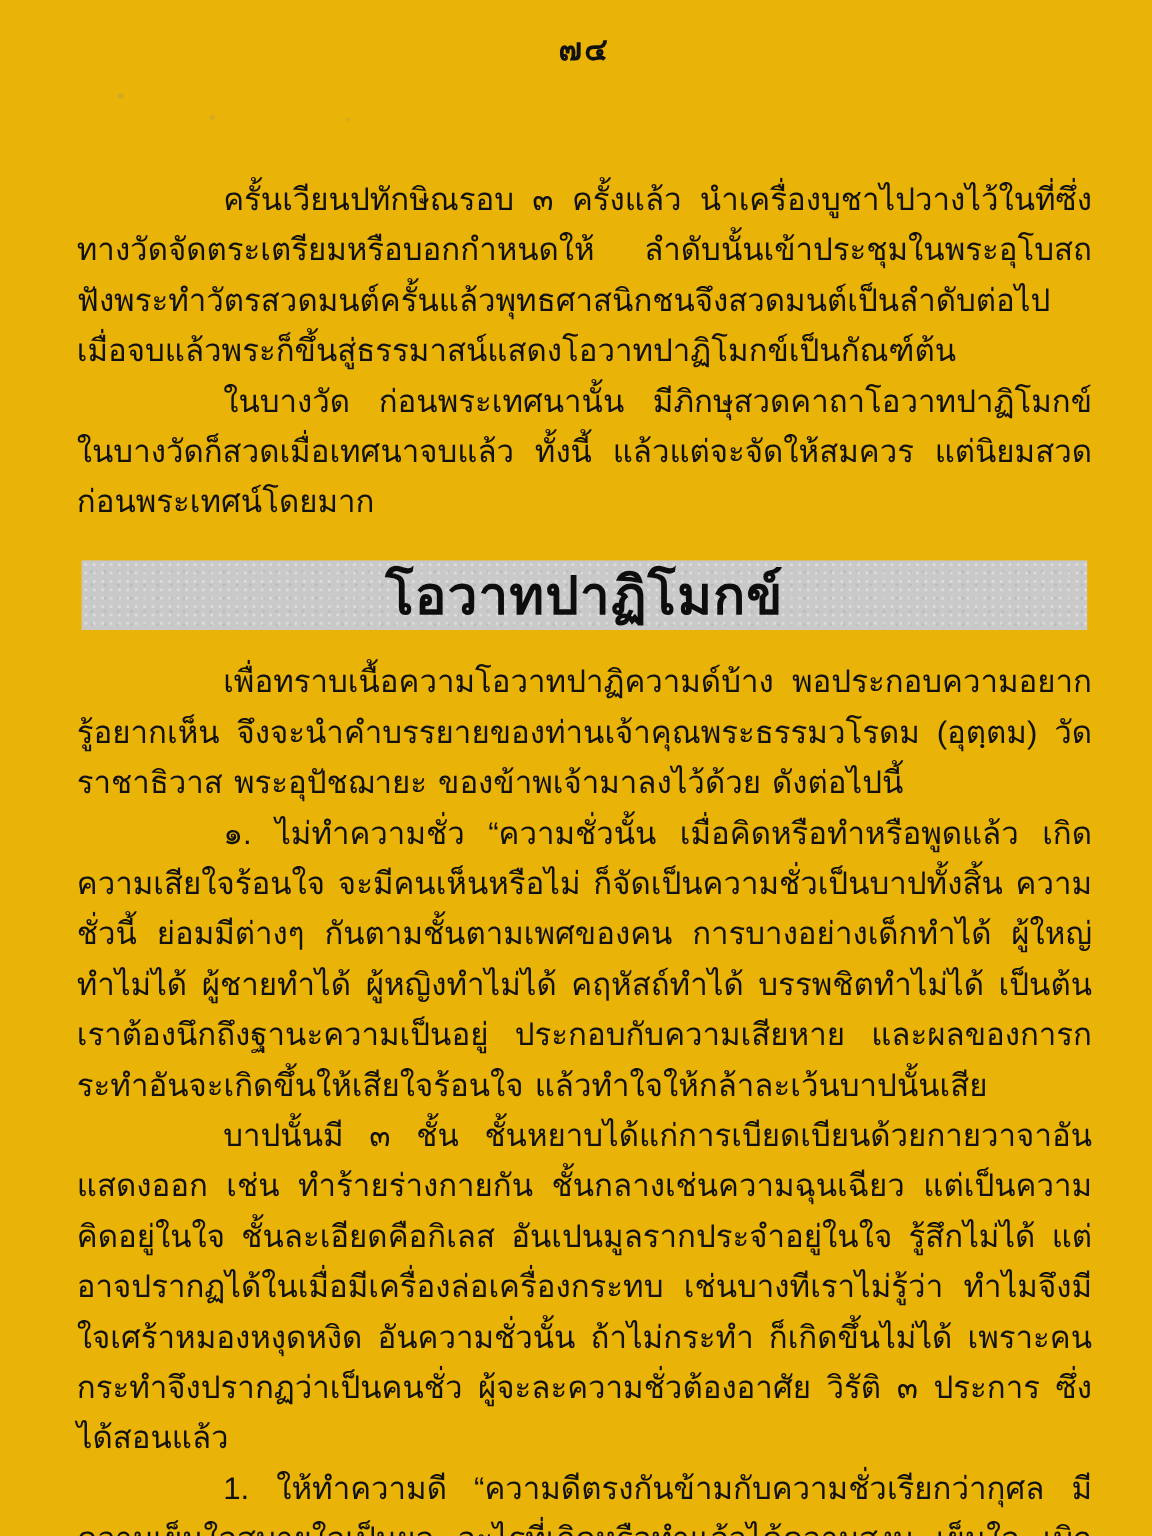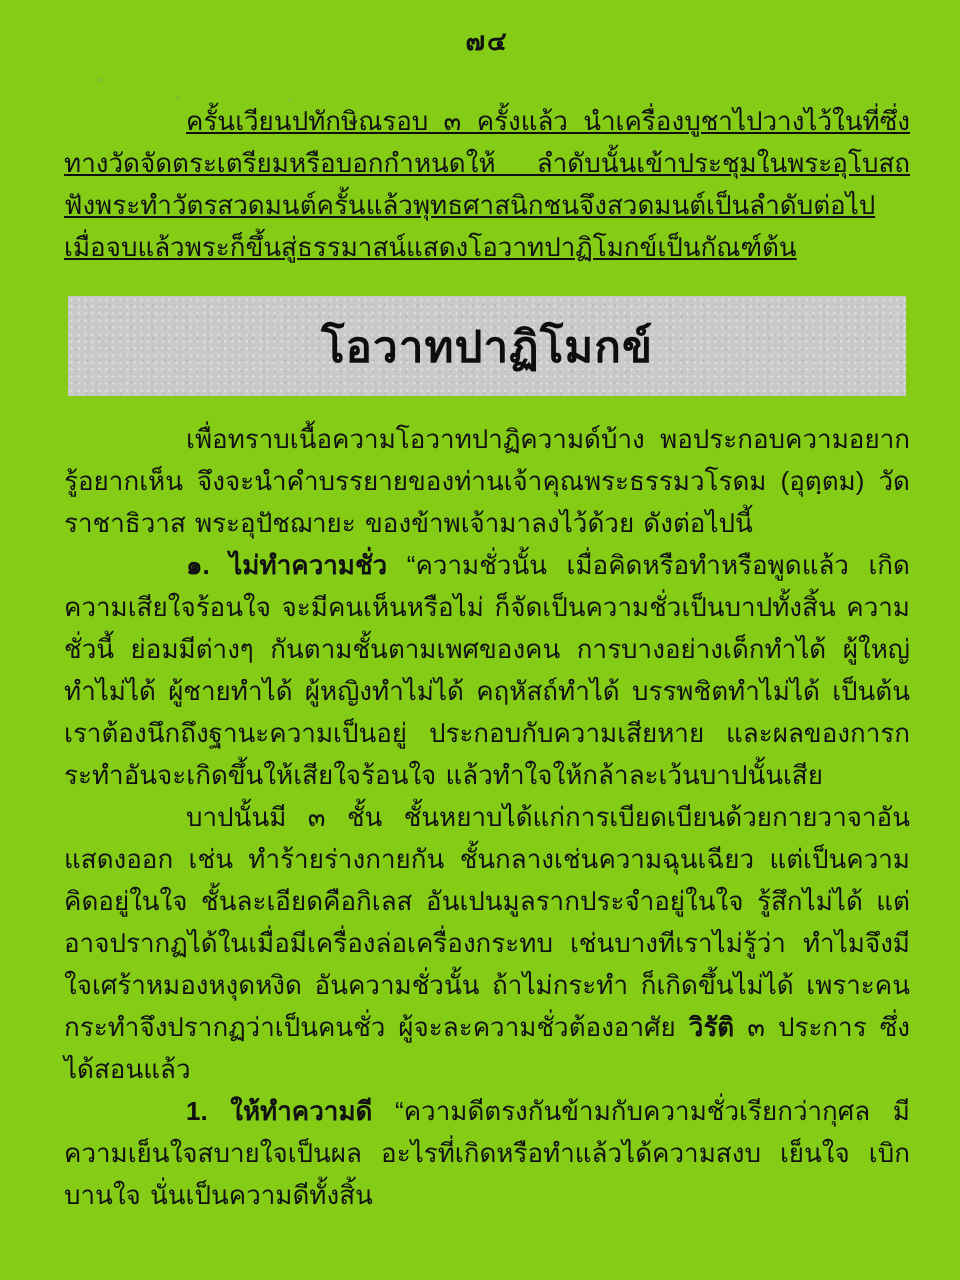--- a/index.html
+++ b/index.html
@@ -13,47 +13,46 @@
     font-family: "Liberation Sans", "DejaVu Sans", sans-serif;
     color: #111111;
     position: relative;
     overflow: hidden;
   }
   .sheet {
     box-sizing: border-box;
     width: 960px;
     height: 1280px;
     padding: 16px 50px 0 64px;
-    background: #84cc16;
+    background: #eab308;
   }
   .page-number {
     text-align: center;
     font-size: 26px;
     font-weight: bold;
     letter-spacing: 2px;
     margin: 4px 0 0 0;
   }
   p.para {
     margin: 0;
     font-size: 26px;
     line-height: 42px;
     text-align: justify;
     text-indent: 122px;
     word-spacing: 2px;
   }
   p.first-para {
-    margin-top: 39px;
-    text-decoration: underline;
+    margin-top: 84px;
   }
   .lead-bold {
-    font-weight: bold;
+    font-weight: normal;
   }
   .heading-bar {
     margin: 28px 4px 22px 4px;
-    height: 100px;
+    height: 58px;
     background-color: #c9c9c9;
     background-image:
       radial-gradient(rgba(255,255,255,0.35) 1px, transparent 1.6px),
       radial-gradient(rgba(90,90,90,0.12) 1px, transparent 1.6px);
     background-size: 7px 7px, 11px 11px;
     background-position: 0 0, 3px 4px;
     display: flex;
     align-items: center;
     justify-content: center;
   }
@@ -79,20 +78,21 @@
 <div class="sheet">
 
   <div class="speck s1"></div>
   <div class="speck s2"></div>
   <div class="speck s3"></div>
 
   <div class="page-number">๗๔</div>
 
   <p class="para first-para">ครั้นเวียนปทักษิณรอบ ๓ ครั้งแล้ว นำเครื่องบูชาไปวางไว้ในที่ซึ่งทางวัดจัดตระเตรียมหรือบอกกำหนดให้ ลำดับนั้นเข้าประชุมในพระอุโบสถ ฟังพระทำวัตรสวดมนต์ครั้นแล้วพุทธศาสนิกชนจึงสวดมนต์เป็นลำดับต่อไป เมื่อจบแล้วพระก็ขึ้นสู่ธรรมาสน์แสดงโอวาทปาฏิโมกข์เป็นกัณฑ์ต้น</p>
 
+  <p class="para">ในบางวัด ก่อนพระเทศนานั้น มีภิกษุสวดคาถาโอวาทปาฏิโมกข์ ในบางวัดก็สวดเมื่อเทศนาจบแล้ว ทั้งนี้ แล้วแต่จะจัดให้สมควร แต่นิยมสวดก่อนพระเทศน์โดยมาก</p>
 
   <div class="heading-bar">
     <h1>โอวาทปาฏิโมกข์</h1>
   </div>
 
   <p class="para">เพื่อทราบเนื้อความโอวาทปาฏิความด์บ้าง พอประกอบความอยากรู้อยากเห็น จึงจะนำคำบรรยายของท่านเจ้าคุณพระธรรมวโรดม (อุตฺตม) วัดราชาธิวาส พระอุปัชฌายะ ของข้าพเจ้ามาลงไว้ด้วย ดังต่อไปนี้</p>
 
   <p class="para"><span class="lead-bold">๑. ไม่ทำความชั่ว</span> <span>“ความชั่วนั้น เมื่อคิดหรือทำหรือพูดแล้ว เกิดความเสียใจร้อนใจ จะมีคนเห็นหรือไม่ ก็จัดเป็นความชั่วเป็นบาปทั้งสิ้น ความชั่วนี้ ย่อมมีต่างๆ กันตามชั้นตามเพศของคน การบางอย่างเด็กทำได้ ผู้ใหญ่ทำไม่ได้ ผู้ชายทำได้ ผู้หญิงทำไม่ได้ คฤหัสถ์ทำได้ บรรพชิตทำไม่ได้ เป็นต้น เราต้องนึกถึงฐานะความเป็นอยู่ ประกอบกับความเสียหาย และผลของการกระทำอันจะเกิดขึ้นให้เสียใจร้อนใจ แล้วทำใจให้กล้าละเว้นบาปนั้นเสีย</span></p>
 
   <p class="para"><span>บาปนั้นมี ๓ ชั้น ชั้นหยาบได้แก่การเบียดเบียนด้วยกายวาจาอันแสดงออก เช่น ทำร้ายร่างกายกัน ชั้นกลางเช่นความฉุนเฉียว แต่เป็นความคิดอยู่ในใจ ชั้นละเอียดคือกิเลส อันเปนมูลรากประจำอยู่ในใจ รู้สึกไม่ได้ แต่อาจปรากฏได้ในเมื่อมีเครื่องล่อเครื่องกระทบ เช่นบางทีเราไม่รู้ว่า ทำไมจึงมีใจเศร้าหมองหงุดหงิด อันความชั่วนั้น ถ้าไม่กระทำ ก็เกิดขึ้นไม่ได้ เพราะคนกระทำจึงปรากฏว่าเป็นคนชั่ว ผู้จะละความชั่วต้องอาศัย</span> <span class="lead-bold">วิรัติ</span> <span>๓ ประการ ซึ่งได้สอนแล้ว</span></p>

